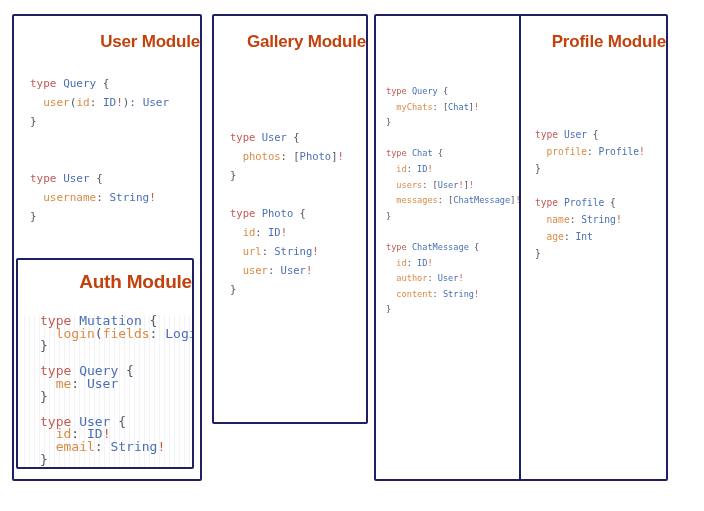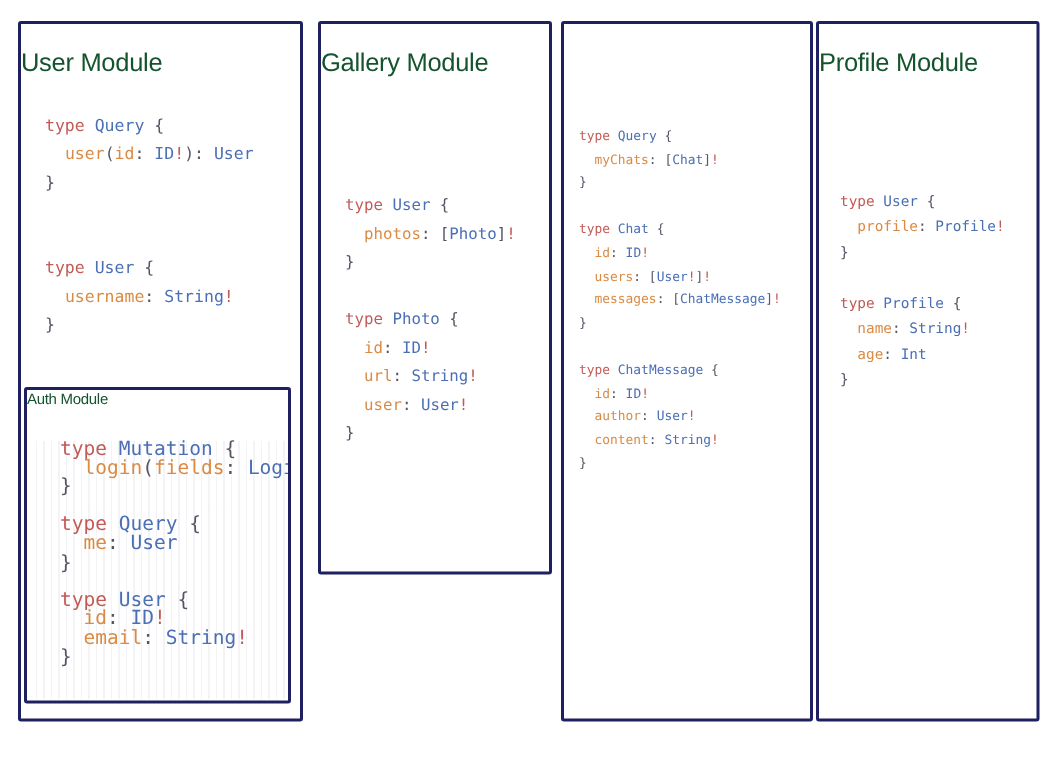--- a/index.html
+++ b/index.html
@@ -25,23 +25,23 @@
   
   .card {
     position: absolute;
     box-sizing: border-box;
     background: #ffffff;
     border: 2px solid #1e2060;
     border-radius: 2px;
   }
 
   .card-title {
-    text-align: left;
-    font-weight: normal;
-    color: #14532d;
+    text-align: right;
+    font-weight: bold;
+    color: #c2410c;
     letter-spacing: -0.2px;
     white-space: nowrap;
   }
 
   .code {
     font-family: "DejaVu Sans Mono", monospace;
     white-space: pre;
     color: #4a4a5a;
   }
 
@@ -72,22 +72,22 @@
     position: absolute;
     box-sizing: border-box;
     left: 2px; top: 242px;
     width: 178px; height: 211px;
     background: #ffffff;
     border: 2px solid #1e2060;
     border-radius: 2px;
     overflow: hidden;
   }
   #card-auth > .card-title {
-    font-size: 10px;
-    margin-top: 1px;
+    font-size: 19px;
+    margin-top: 11px;
   }
   #card-auth .code-wrap {
     position: relative;
     margin: 11px 0 0 6px;
     
     background-image: repeating-linear-gradient(
       to right,
       rgba(120,120,160,0.085) 0px,
       rgba(120,120,160,0.085) 1px,
       rgba(255,255,255,0) 1px,
@@ -97,21 +97,21 @@
   }
   #card-auth .code.main {
     font-size: 13px;
     line-height: 12.6px;
     position: relative;
   }
 
   
   #card-gallery {
     left: 212px; top: 14px;
-    width: 156px; height: 369px;
+    width: 156px; height: 410px;
   }
   #card-gallery > .card-title {
     font-size: 17px;
     margin-top: 16px;
   }
   #card-gallery .code.main {
     font-size: 10.5px;
     line-height: 19px;
     margin: 76px 0 0 16px;
   }
@@ -126,21 +126,21 @@
     margin-top: 16px;
   }
   #card-chat .code.main {
     font-size: 8.6px;
     line-height: 15.6px;
     margin: 68px 0 0 10px;
   }
 
   
   #card-profile {
-    left: 544px; top: 14px;
+    left: 519px; top: 14px;
     width: 149px; height: 467px;
   }
   #card-profile > .card-title {
     font-size: 17px;
     margin-top: 16px;
   }
   #card-profile .code.main {
     font-size: 9.6px;
     line-height: 17px;
     margin: 74px 0 0 14px;

